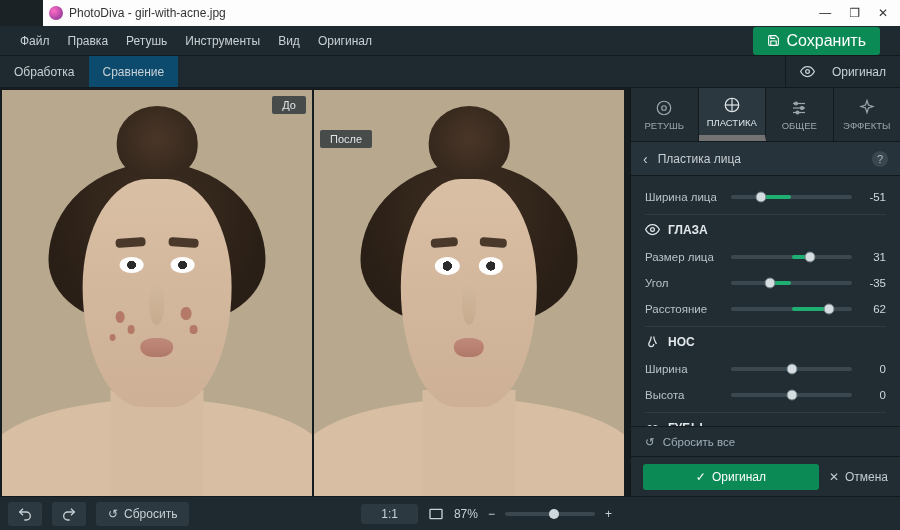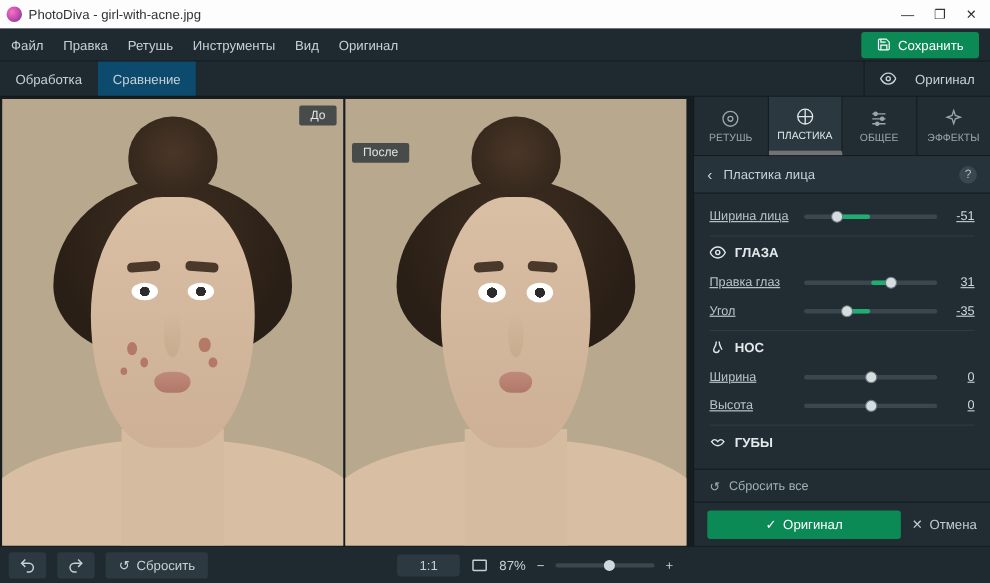--- a/index.html
+++ b/index.html
@@ -1,23 +1,23 @@
 <!DOCTYPE html>
 <html><head>
 <meta charset="utf-8">
 <style>
 * { margin: 0; padding: 0; box-sizing: border-box; font-family: -apple-system, Segoe UI, Arial, sans-serif; }
 html, body { width: 900px; height: 530px; overflow: hidden; background: #1a2226; color: #c8d0d4; }
-.titlebar { height: 26px; background: #fdfdfd; display: flex; align-items: center; padding: 0 6px; color: #333; font-size: 12px; }
+.titlebar { height: 26px; background: #fdfdfd; display: flex; align-items: center; padding: 0 6px; color: #333; font-size: 12px; margin-left: 43px; }
 .titlebar .logo { width: 14px; height: 14px; border-radius: 50%; background: radial-gradient(circle at 35% 35%, #ff6ec7, #7b2d8e); margin-right: 6px; }
 .titlebar .wctrl { margin-left: auto; display: flex; gap: 18px; padding-right: 6px; color: #333; }
 .titlebar .wctrl span { cursor: default; }
-.menubar { height: 30px; background: #1f2a30; display: flex; align-items: center; padding: 0 10px; font-size: 12px; gap: 18px; border-bottom: 1px solid #121a1e; }
+.menubar { height: 30px; background: #1f2a30; display: flex; align-items: center; padding: 0 20px; font-size: 12px; gap: 18px; border-bottom: 1px solid #121a1e; }
 .menubar .spacer { flex: 1; }
-.save-btn { background: #0b8a55; color: #fff; padding: 5px 14px; border-radius: 3px; display: flex; align-items: center; gap: 6px; font-size: 12px; }
+.save-btn { background: #0b8a55; color: #fff; padding: 5px 14px; border-radius: 3px; display: flex; align-items: center; gap: 6px; font-size: 16px; }
 .subbar { height: 32px; background: #1f2a30; display: flex; align-items: stretch; font-size: 12px; border-bottom: 1px solid #121a1e; }
 .subbar .tab { padding: 0 14px; display: flex; align-items: center; }
 .subbar .tab.active { background: #0c4a6e; }
 .subbar .orig { margin-left: auto; display: flex; align-items: center; gap: 17px; padding: 0 14px; border-left: 1px solid #121a1e; }
 .main { display: flex; height: calc(530px - 26px - 30px - 32px - 34px); }
 .canvas-wrap { flex: 1; display: flex; flex-direction: row; background: #161d21; }
 .canvas { flex: 1; display: flex; gap: 2px; padding: 2px 2px 0 2px; position: relative; }
 .pane { flex: 1; background: #b8a98e; position: relative; overflow: hidden; }
 .pane .tag { position: absolute; top: 6px; right: 6px; background: rgba(50,60,64,.85); color: #e0e4e6; font-size: 11px; padding: 3px 10px; border-radius: 2px; z-index: 5; }
 .pane.after .tag { left: 6px; right: auto; margin-top: 34px; }
@@ -32,26 +32,26 @@
 .nose { position: absolute; left: 50%; top: 46%; width: 10%; height: 18%; background: linear-gradient(#d2b89c, #c6ab8f); border-radius: 40% 40% 50% 50%; transform: translateX(-50%); }
 .lips { position: absolute; left: 50%; top: 70%; width: 22%; height: 8%; background: linear-gradient(#c08a7a, #b07868); border-radius: 50% 50% 45% 45% / 60% 60% 70% 70%; transform: translateX(-50%); }
 .neck { position: absolute; left: 50%; top: 74%; width: 30%; height: 26%; background: #d5bb9f; transform: translateX(-50%); }
 .shoulders { position: absolute; left: 50%; bottom: -6%; width: 110%; height: 30%; background: #d8bea2; border-radius: 50% 50% 0 0; transform: translateX(-50%); }
 .acne { position: absolute; border-radius: 50%; background: rgba(150,60,50,.5); }
 .hscroll { height: 12px; background: #2a353b; margin: 2px; border-radius: 2px; }
 .sidebar { width: 270px; background: #222d33; display: flex; flex-direction: column; border-left: 1px solid #121a1e; }
 .tooltabs { display: flex; height: 54px; border-bottom: 1px solid #121a1e; }
 .tooltab { flex: 1; display: flex; flex-direction: column; align-items: center; justify-content: center; gap: 3px; font-size: 9.5px; color: #9aa6ab; border-right: 1px solid #121a1e; }
 .tooltab:last-child { border-right: none; }
-.tooltab.active { background: #2b383f; color: #dfe6e9; border-bottom: 4px solid #737373; }
+.tooltab.active { background: #2b383f; color: #dfe6e9; border-bottom: 6px solid #737373; }
 .tooltab svg { width: 18px; height: 18px; }
 .panel-head { height: 34px; display: flex; align-items: center; padding: 0 12px; font-size: 12px; background: #27333a; border-bottom: 1px solid #121a1e; gap: 10px; }
 .panel-head .help { margin-left: auto; width: 16px; height: 16px; border-radius: 50%; background: #3a474e; color: #aeb8bc; font-size: 11px; display: flex; align-items: center; justify-content: center; }
 .sliders { flex: 1; overflow-y: auto; padding: 8px 14px 4px 14px; }
-.slider-row { display: flex; align-items: center; height: 26px; font-size: 11.5px; gap: 8px; text-decoration: underline; }
+.slider-row { display: flex; align-items: center; height: 26px; font-size: 11.5px; gap: 8px; }
 .slider-row .lbl { width: 78px; color: #b8c2c7; }
 .slider-row .val { width: 26px; text-align: right; color: #cfd8dc; }
 .track { flex: 1; height: 4px; background: #3a474e; border-radius: 2px; position: relative; }
 .track .fill { position: absolute; top: 0; bottom: 0; background: #1fae72; border-radius: 2px; }
 .track .knob { position: absolute; top: 50%; width: 11px; height: 11px; background: #d6dde0; border: 1px solid #6b7980; border-radius: 50%; transform: translate(-50%, -50%); }
 .group-head { display: flex; align-items: center; gap: 8px; font-size: 12px; font-weight: 600; color: #e2e8eb; height: 30px; margin-top: 4px; border-top: 1px solid #2e3b42; }
 .group-head:first-child { border-top: none; margin-top: 0; }
 .reset-row { height: 30px; display: flex; align-items: center; gap: 8px; padding: 0 14px; font-size: 11.5px; color: #9fb0b8; border-top: 1px solid #121a1e; }
 .apply-row { height: 40px; display: flex; align-items: center; gap: 10px; padding: 0 12px; border-top: 1px solid #121a1e; }
 .btn-apply { flex: 1; background: #0b8a55; color: #fff; height: 26px; border-radius: 3px; display: flex; align-items: center; justify-content: center; gap: 6px; font-size: 12px; }
@@ -206,34 +206,42 @@
     <span class="val">-51</span>
   </div>
         <div class="group-head">
           <svg width="15" height="15" viewBox="0 0 24 24" fill="none" stroke="#dfe6e9" stroke-width="2">
             <path d="M1 12s4-8 11-8 11 8 11 8-4 8-11 8-11-8-11-8z"></path>
             <circle cx="12" cy="12" r="3"></circle>
           </svg>
           <span>ГЛАЗА</span>
         </div>
         <div class="slider-row">
-    <span class="lbl">Правка глаз</span>
+    <span class="lbl">Размер лица</span>
     <div class="track">
       <div class="fill" style="left:50%;width:15.5%"></div>
       <div class="knob" style="left:65.5%"></div>
     </div>
     <span class="val">31</span>
   </div>
         <div class="slider-row">
     <span class="lbl">Угол</span>
     <div class="track">
       <div class="fill" style="left:32.5%;width:17.5%"></div>
       <div class="knob" style="left:32.5%"></div>
     </div>
     <span class="val">-35</span>
+  </div>
+        <div class="slider-row">
+    <span class="lbl">Расстояние</span>
+    <div class="track">
+      <div class="fill" style="left:50%;width:31%"></div>
+      <div class="knob" style="left:81%"></div>
+    </div>
+    <span class="val">62</span>
   </div>
         <div class="group-head">
           <svg width="15" height="15" viewBox="0 0 24 24" fill="none" stroke="#dfe6e9" stroke-width="2">
             <path d="M10 4c0 6-4 10-4 12a4 4 0 0 0 8 0"></path>
             <path d="M14 4c0 6 4 10 4 12"></path>
           </svg>
           <span>НОС</span>
         </div>
         <div class="slider-row">
     <span class="lbl">Ширина</span>

